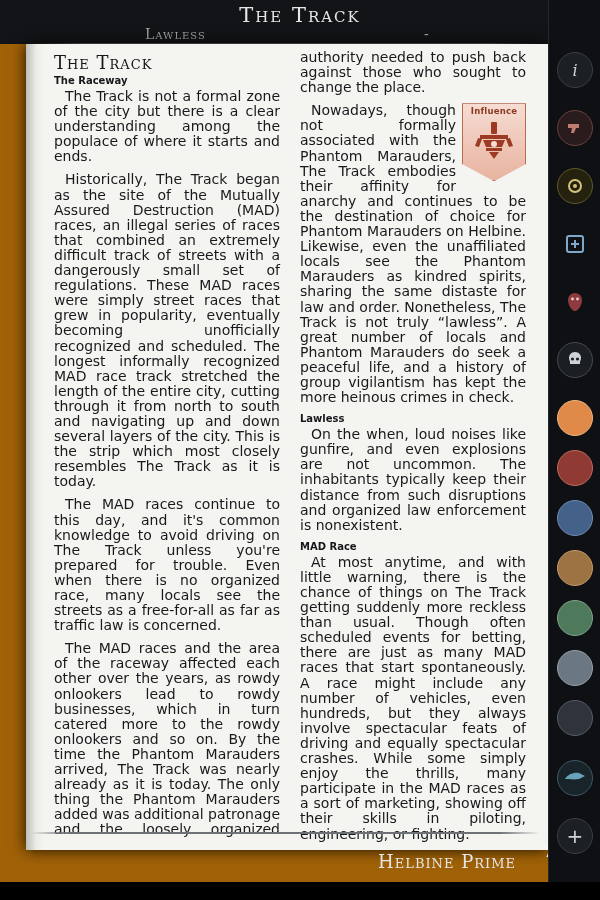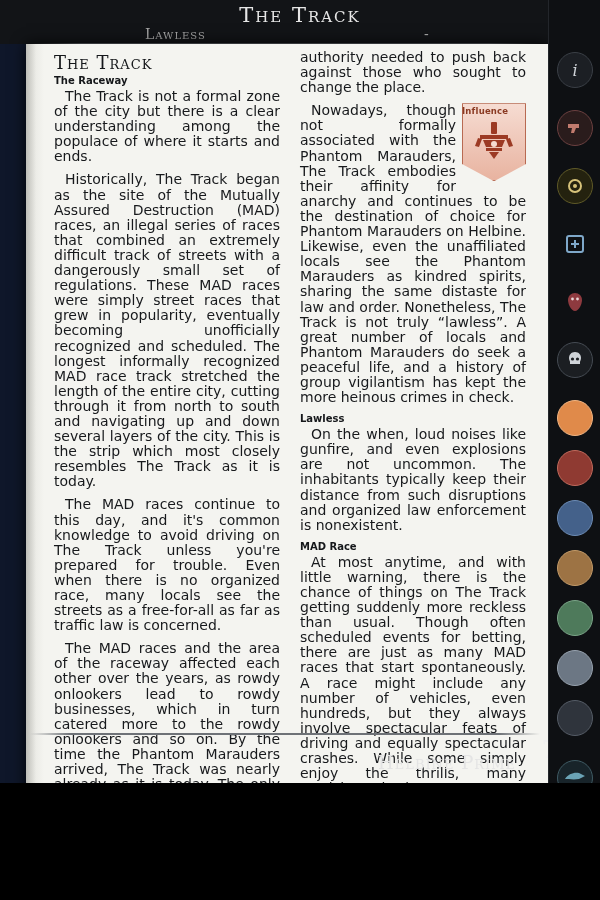--- a/index.html
+++ b/index.html
@@ -6,22 +6,22 @@
   html, body {
     margin: 0; padding: 0;
     width: 600px; height: 900px;
     background: #000;
     font-family: "DejaVu Sans", sans-serif;
     overflow: hidden;
   }
 
   #page {
     position: relative;
-    width: 600px; height: 783px;
-    background: #0f172a;
+    width: 600px; height: 882px;
+    background: #a16207;
     overflow: hidden;
   }
 
   
   .header {
     position: absolute;
     top: 0; left: 0; right: 0;
     height: 44px;
     background: #121417;
     color: #e8e8e8;
@@ -130,20 +130,21 @@
   .badge-shield {
     position: absolute;
     inset: 0;
     background: linear-gradient(#f6dcd2, #e8b3a0);
     border: 1px solid #b86a52;
     clip-path: polygon(0 0, 100% 0, 100% 78%, 50% 100%, 0 78%);
   }
   .badge-label {
     position: absolute;
     top: 3px; left: 0; right: 0;
+    text-align: center;
     font-size: 8.5px;
     font-weight: bold;
     color: #8a3a22;
     letter-spacing: .2px;
   }
   .badge-emblem {
     position: absolute;
     top: 15px; left: 10px;
     width: 44px; height: 44px;
   }

